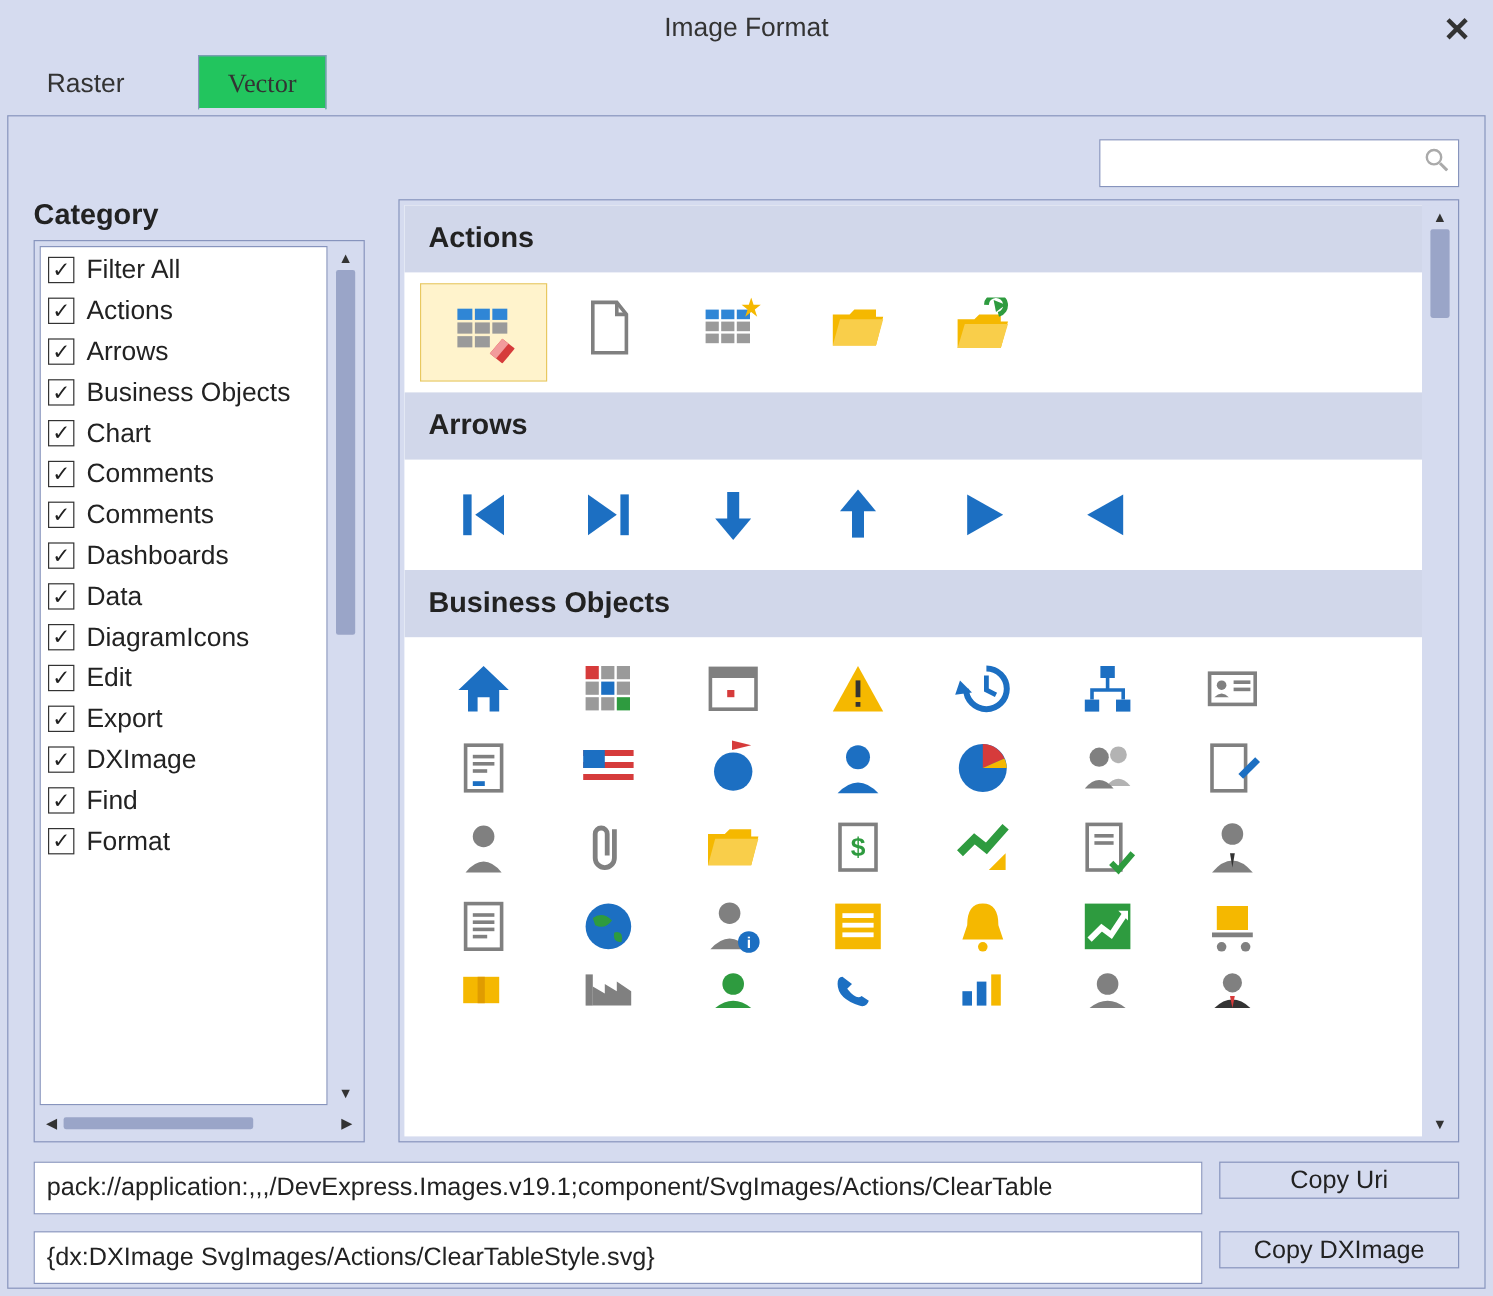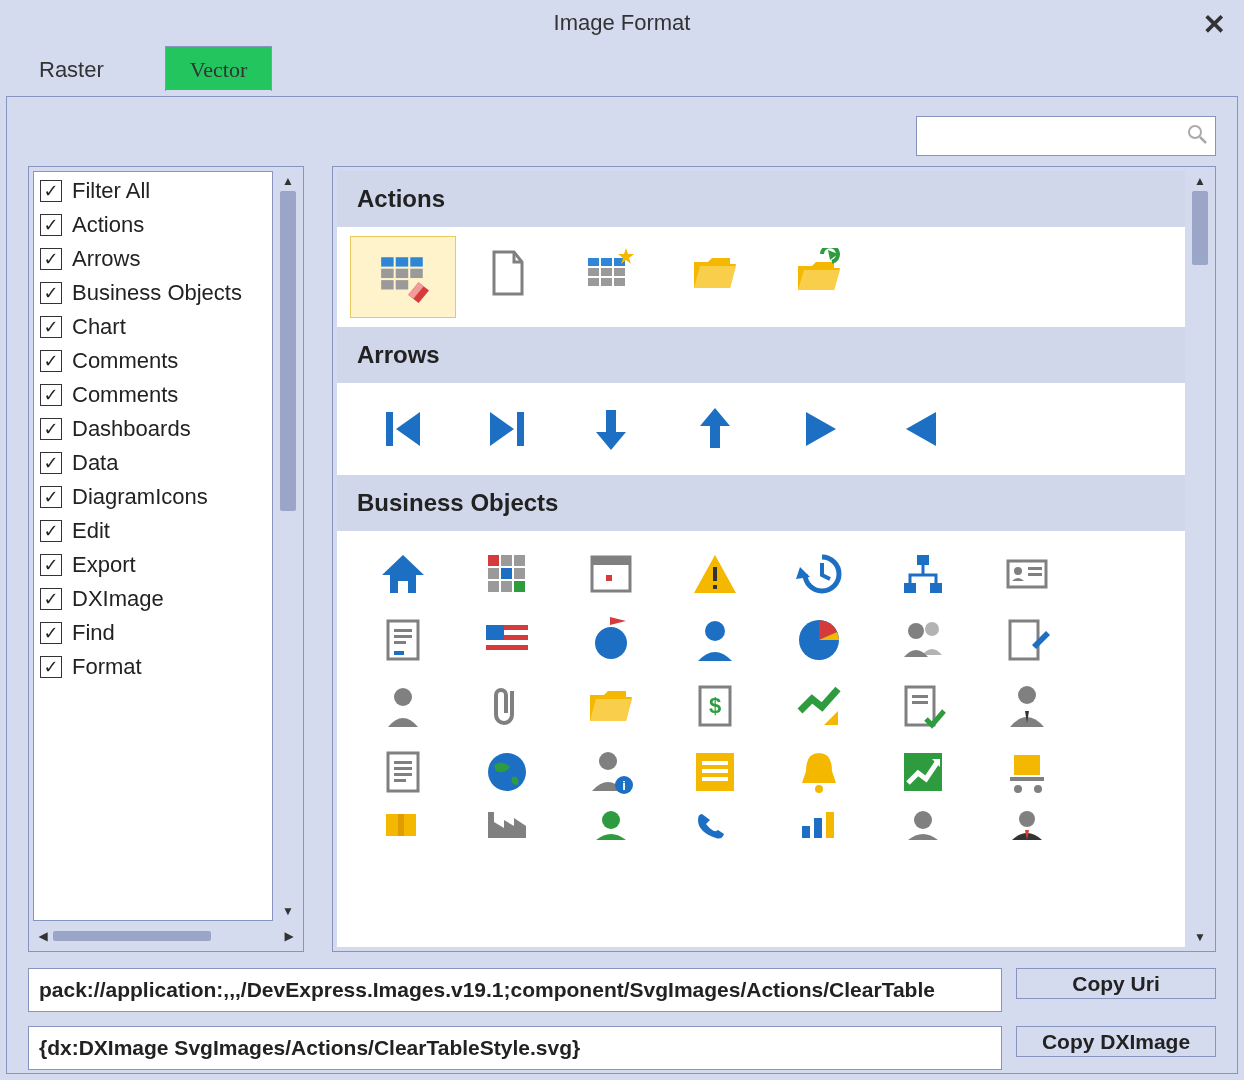--- a/index.html
+++ b/index.html
@@ -261,21 +261,20 @@
     height: 80px;
   }
   .cell svg { width: 50px; height: 50px; }
   .cell.selected svg { width:52px; height:52px; }
 
   .bottom {
     margin-top: 16px;
     display:flex;
     flex-direction:column;
     gap: 14px;
-    font-weight: bold;
   }
   .bottom-row {
     display:flex;
     gap: 14px;
   }
   .txt {
     flex:1;
     height: 44px;
     background:#fff;
     border:1px solid #8794bd;
@@ -323,20 +322,21 @@
               <circle cx="8" cy="8" r="6" fill="none" stroke="#aaa" stroke-width="2"></circle>
               <line x1="13" y1="13" x2="19" y2="19" stroke="#aaa" stroke-width="2.5"></line>
             </svg>
         </span>
       </div>
     </div>
 
     <div class="mainrow">
 
       <div class="sidebar">
+        <div class="sidebar-title">Category</div>
         <div class="category-outer">
           <div class="category-scroll">
             <div class="category-list">
               <div class="category-item">
                   <span class="chk">✓</span>
                   <span>Filter All</span>
                 </div>
               <div class="category-item">
                   <span class="chk">✓</span>
                   <span>Actions</span>

